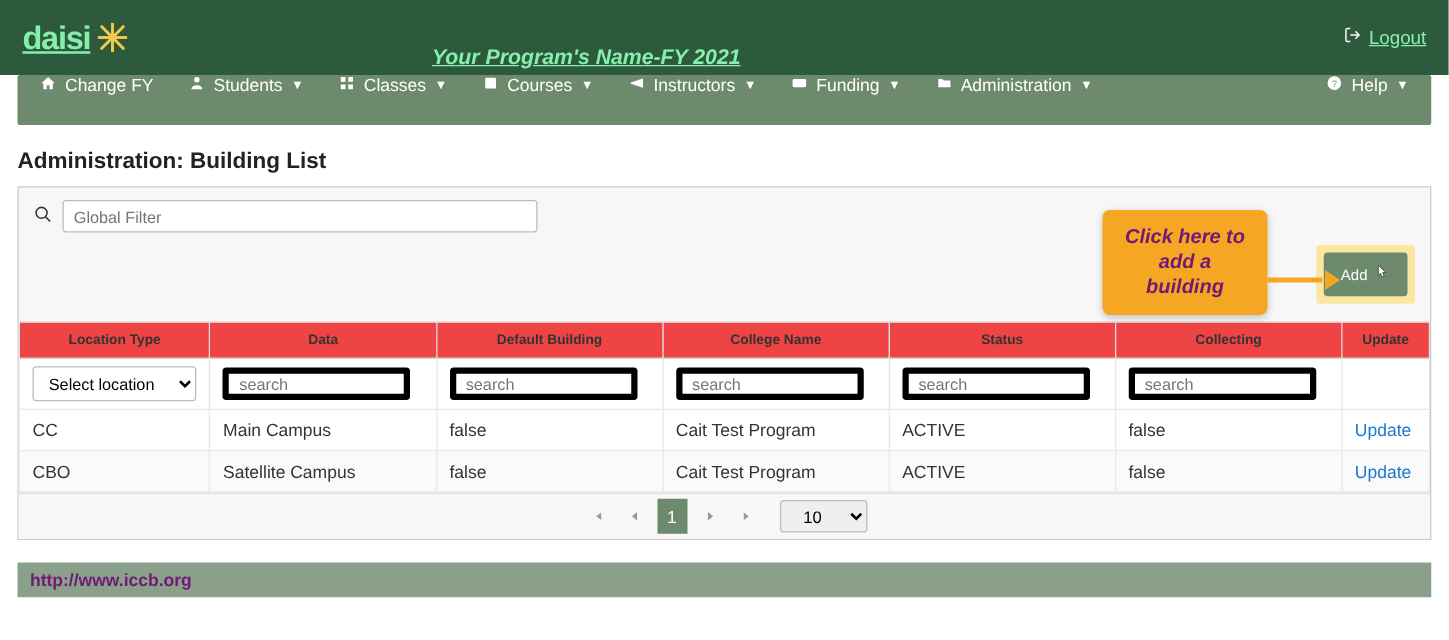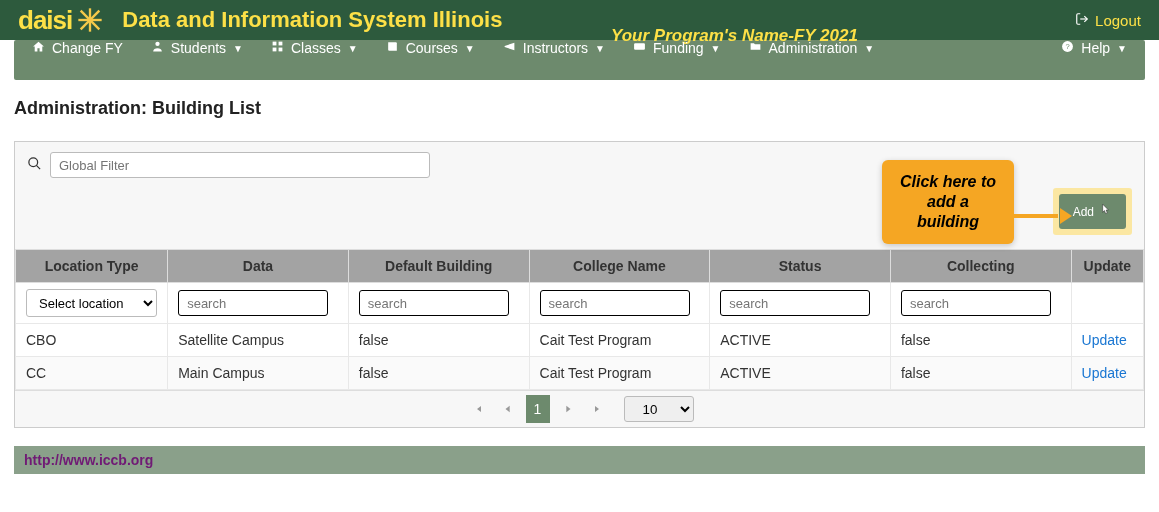--- a/index.html
+++ b/index.html
@@ -1,50 +1,50 @@
 <!DOCTYPE html>
 <html><head>
 <meta charset="utf-8">
 <style>
   * { box-sizing: border-box; margin: 0; padding: 0; }
   body { font-family: "Segoe UI", Arial, sans-serif; font-size: 14px; color: #333; background: #fff; width: 1159px; }
   
-  .topbar { background: #2d5a3d; color: #fde047; display: flex; align-items: center; padding: 10px 18px; height: 40px; }
+  .topbar { background: #2d5a3d; color: #86efac; display: flex; align-items: center; padding: 10px 18px; height: 60px; text-decoration: underline; }
   .logo { display: flex; align-items: center; gap: 4px; }
   .logo-text { font-size: 26px; font-weight: bold; letter-spacing: -1px; }
   .logo-icon { width: 28px; height: 28px; }
   .app-title { margin-left: 18px; font-size: 22px; font-weight: bold; }
   .program-name { margin-left: auto; margin-right: auto; font-style: italic; font-weight: bold; font-size: 17px; margin-top: 31px; }
   .logout { margin-left: auto; display: flex; align-items: center; gap: 6px; cursor: pointer; font-size: 15px; }
   
   .navbar { background: #6d8a6d; color: #fff; display: flex; align-items: flex-start; padding: 0 18px; height: 40px; gap: 28px; margin: 0 14px 0 14px; border-radius: 2px;}
   .nav-item { display: flex; align-items: center; gap: 7px; cursor: pointer; font-size: 14px; }
   .nav-caret { font-size: 10px; }
   
   .page-title { padding: 18px 14px 10px 14px; font-weight: bold; font-size: 18px; color: #222; }
   
-  .panel { border: 1px solid #ccc; margin: 12px 14px; background: #f7f7f7; }
+  .panel { border: 1px solid #ccc; margin: 0 14px; background: #f7f7f7; }
   .filter-bar { padding: 10px 12px; display: flex; align-items: center; gap: 8px; position: relative; }
   .search-icon { color: #333; }
   .global-filter { width: 380px; height: 26px; padding: 3px 8px; border: 1px solid #bbb; border-radius: 3px; font-size: 13px; }
   
   .add-row { display: flex; justify-content: flex-end; padding: 0 12px 14px 12px; position: relative; }
   .add-wrap { background: #fbe7a2; padding: 6px; border-radius: 3px; }
   .add-btn { background: #6d8a6d; color: #fff; border: none; padding: 8px 14px; border-radius: 3px; cursor: pointer; font-size: 12px; display: flex; align-items: center; gap: 4px; }
   
-  .callout { position: absolute; right: 130px; top: -28px; background: #f5a623; color: #000000; font-weight: bold; font-style: italic; padding: 12px 18px; border-radius: 6px; text-align: center; font-size: 16px; line-height: 1.25; z-index: 5; box-shadow: 0 2px 6px rgba(0,0,0,0.2);}
+  .callout { position: absolute; right: 130px; top: -28px; background: #f5a623; color: #701a75; font-weight: bold; font-style: italic; padding: 12px 18px; border-radius: 6px; text-align: center; font-size: 16px; line-height: 1.25; z-index: 5; box-shadow: 0 2px 6px rgba(0,0,0,0.2);}
   .arrow { position: absolute; right: 76px; top: 16px; width: 54px; height: 8px; z-index: 5;}
   .arrow::before { content:""; display:block; width:44px; height:4px; background:#f5a623; position:absolute; top:10px; left:0;}
   .arrow::after { content:""; display:block; width:0; height:0; border-left:12px solid #f5a623; border-top:8px solid transparent; border-bottom:8px solid transparent; position:absolute; top:4px; right:-4px;}
   
   table { width: 100%; border-collapse: collapse; background: #fff; }
-  th { background: #a3a3a3; border: 1px solid #ddd; padding: 8px 10px; font-weight: bold; text-align: center; font-size: 14px; }
+  th { background: #ef4444; border: 1px solid #ddd; padding: 8px 10px; font-weight: bold; text-align: center; font-size: 11px; }
   td { border: 1px solid #e8e8e8; padding: 8px 10px; font-size: 14px; }
   .filter-row td { background: #fff; padding: 6px 10px; }
-  .col-input { width: 100%; max-width: 150px; height: 26px; padding: 3px 8px; border: 1px solid #000000; border-radius: 3px; font-size: 13px; }
+  .col-input { width: 100%; max-width: 150px; height: 26px; padding: 3px 8px; border: 5px solid #000000; border-radius: 3px; font-size: 13px; }
   .col-select { width: 100%; height: 28px; padding: 3px 8px; border: 1px solid #bbb; border-radius: 3px; font-size: 13px; background: #fff; }
   .update-link { color: #1976d2; cursor: pointer; }
   tbody tr.data-row:nth-child(odd) td { background:#fafafa; }
   
   .paginator { border-top: 1px solid #ddd; display: flex; justify-content: center; align-items: center; gap: 6px; padding: 4px 0; background: #f7f7f7; }
   .pg-btn { width: 24px; height: 28px; display: flex; align-items: center; justify-content: center; color: #999; cursor: pointer; }
   .pg-current { background: #6d8a6d; color: #fff; width: 24px; height: 28px; display: flex; align-items: center; justify-content: center; }
   .pg-size { width: 70px; height: 26px; border: 1px solid #bbb; border-radius: 3px; padding: 2px 14px; margin-left: 8px; }
   
   .footer { background: #8aa08a; margin: 18px 14px 0 14px; padding: 6px 10px; font-weight: bold; color: #701a75; font-size: 14px;}
@@ -61,21 +61,20 @@
       <svg viewBox="0 0 24 24" width="28" height="28">
           <g stroke="#f5c94a" stroke-width="2">
             <line x1="12" y1="2" x2="12" y2="22"></line>
             <line x1="2" y1="12" x2="22" y2="12"></line>
             <line x1="4" y1="4" x2="20" y2="20"></line>
             <line x1="20" y1="4" x2="4" y2="20"></line>
           </g>
         </svg>
     </span>
   </div>
-  <div class="app-title">Data and Information System Illinois</div>
   <div class="program-name">Your Program's Name-FY 2021</div>
   <div class="logout">
     <span class="icon">
       <svg width="14" height="14" viewBox="0 0 24 24" fill="none" stroke="#fff" stroke-width="2">
           <path d="M9 21H5a2 2 0 0 1-2-2V5a2 2 0 0 1 2-2h4"></path>
           <polyline points="16 17 21 12 16 7"></polyline>
           <line x1="21" y1="12" x2="9" y2="12"></line>
         </svg>
     </span>
     <span>Logout</span>
@@ -213,31 +212,31 @@
           </select>
         </td>
         <td><input class="col-input" placeholder="search" style=""></td>
         <td><input class="col-input" placeholder="search" style=""></td>
         <td><input class="col-input" placeholder="search" style=""></td>
         <td><input class="col-input" placeholder="search" style=""></td>
         <td><input class="col-input" placeholder="search" style=""></td>
         <td></td>
       </tr>
       <tr class="data-row">
+        <td>CC</td>
+        <td>Main Campus</td>
+        <td>false</td>
+        <td>Cait Test Program</td>
+        <td>ACTIVE</td>
+        <td>false</td>
+        <td><span class="update-link">Update</span></td>
+      </tr>
+      <tr class="data-row">
         <td>CBO</td>
         <td>Satellite Campus</td>
-        <td>false</td>
-        <td>Cait Test Program</td>
-        <td>ACTIVE</td>
-        <td>false</td>
-        <td><span class="update-link">Update</span></td>
-      </tr>
-      <tr class="data-row">
-        <td>CC</td>
-        <td>Main Campus</td>
         <td>false</td>
         <td>Cait Test Program</td>
         <td>ACTIVE</td>
         <td>false</td>
         <td><span class="update-link">Update</span></td>
       </tr>
     </tbody>
   </table>
 
   <div class="paginator">

